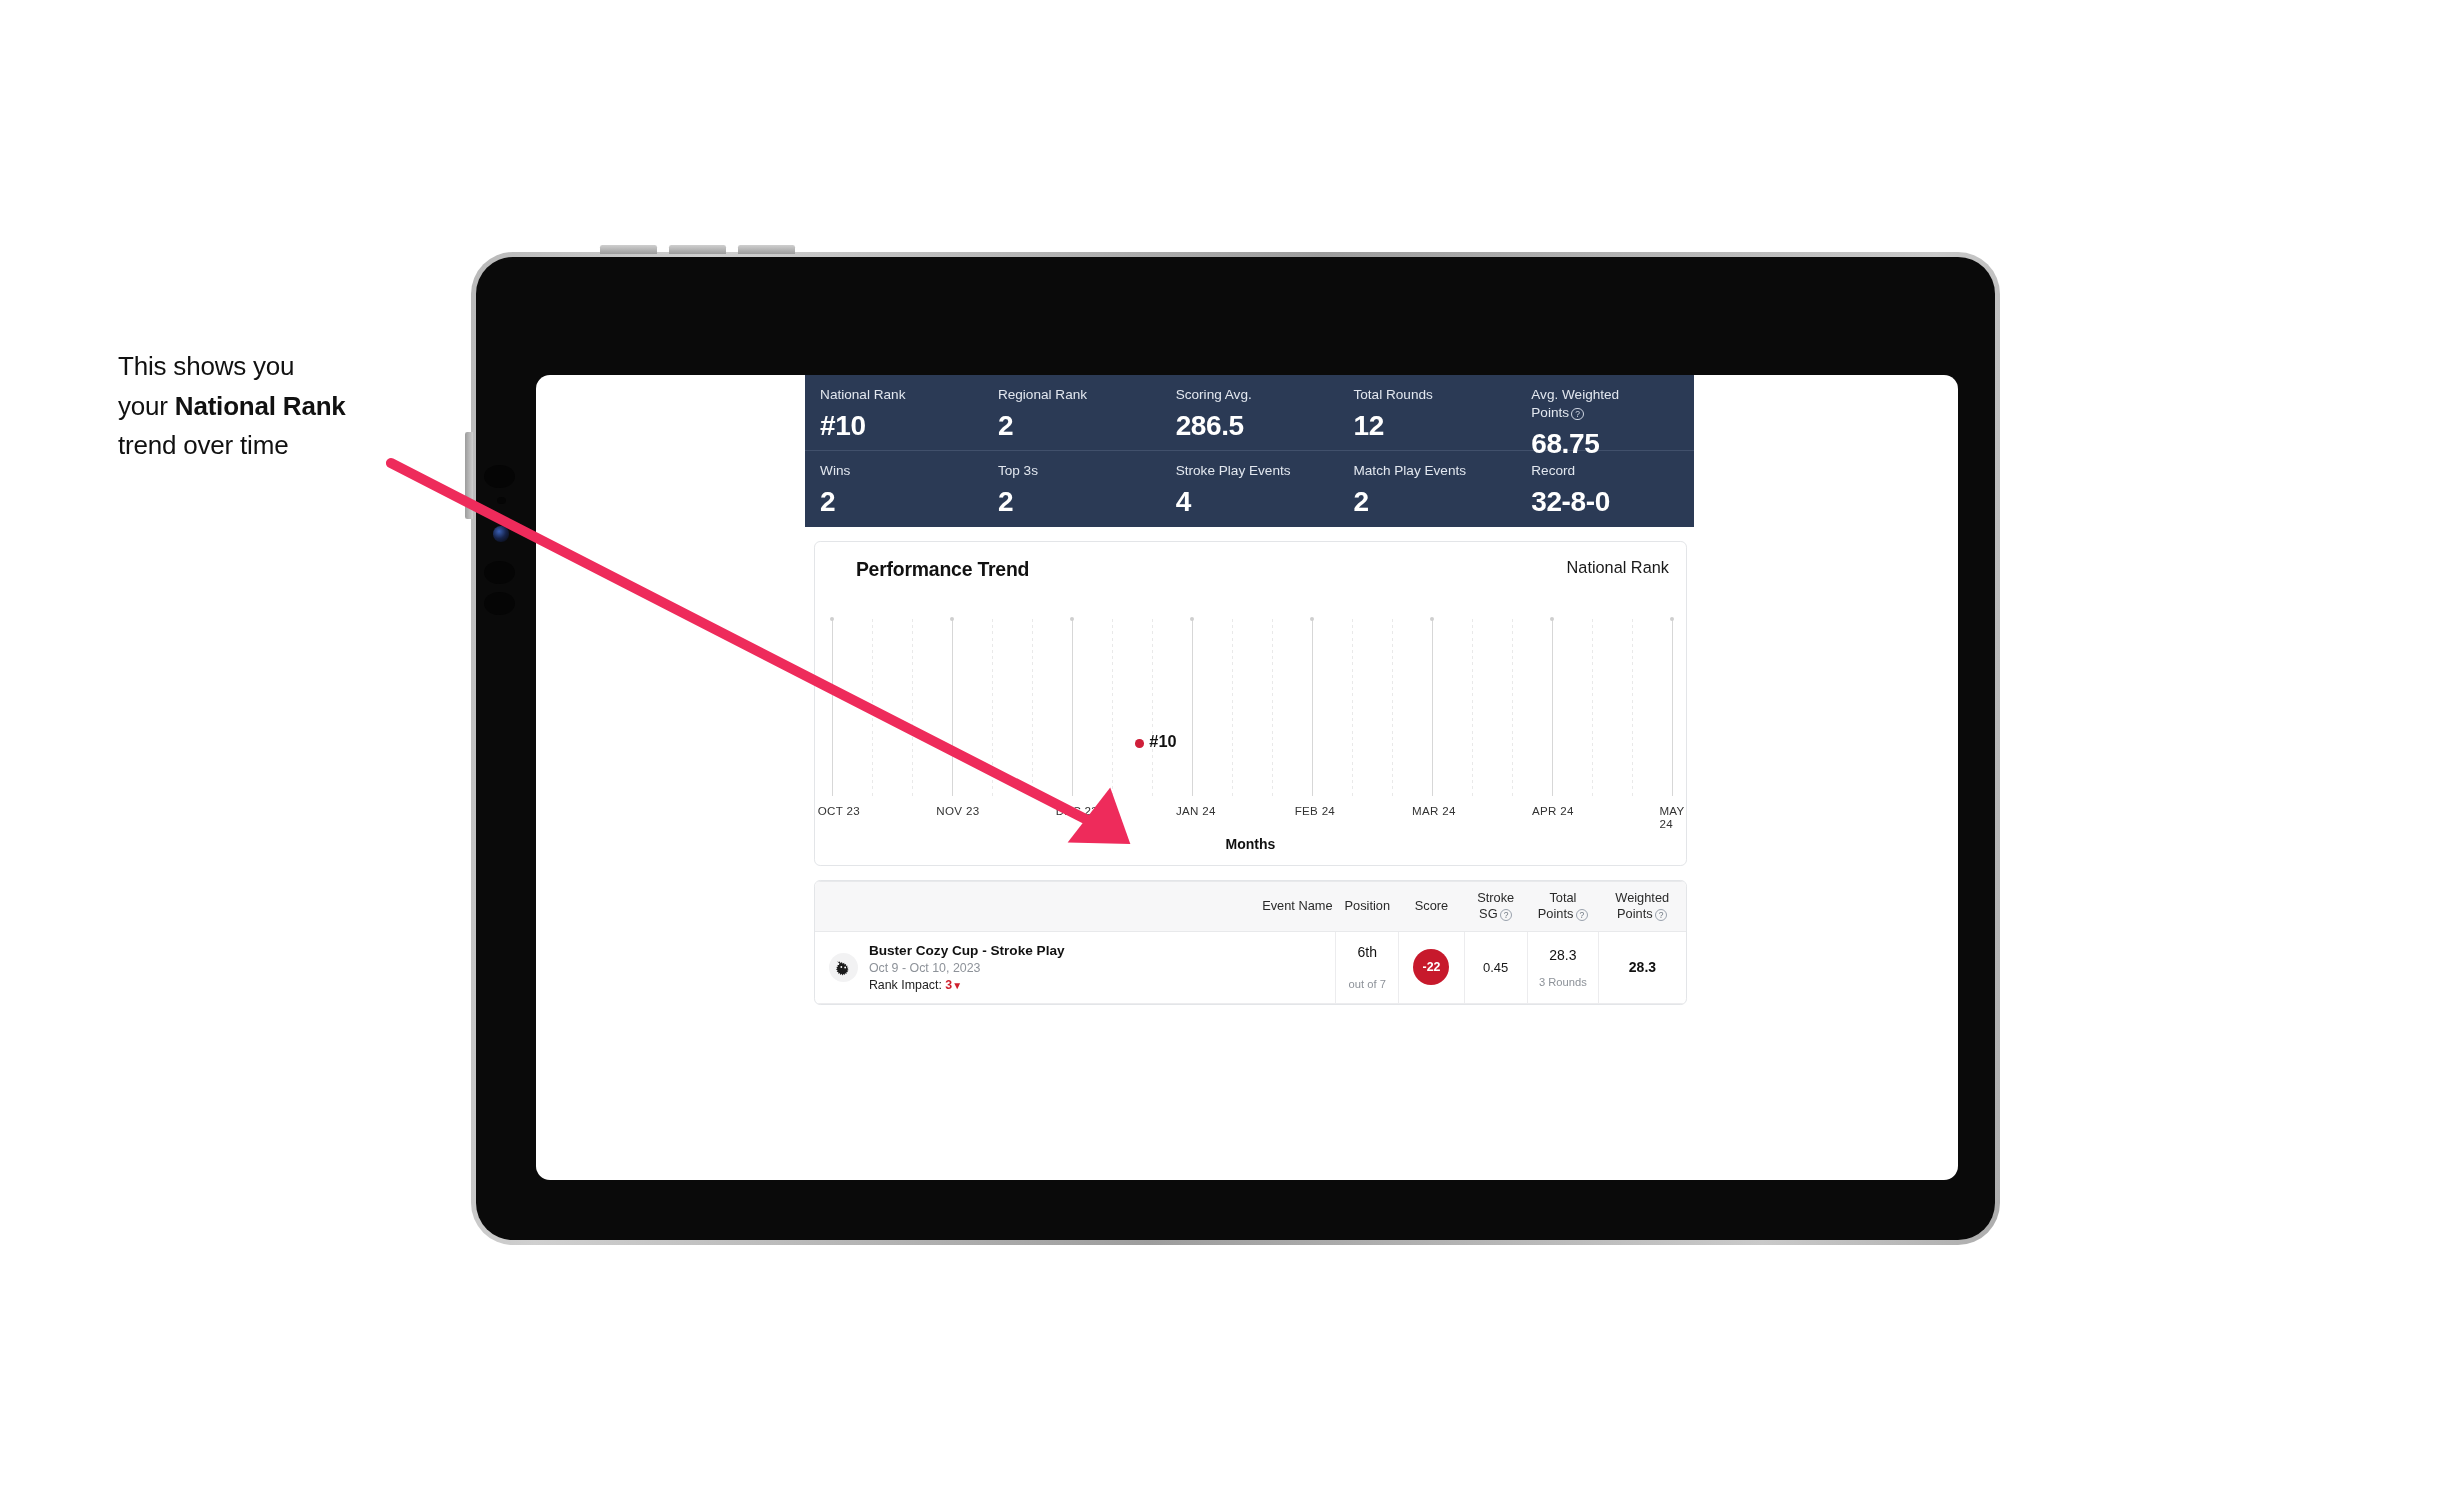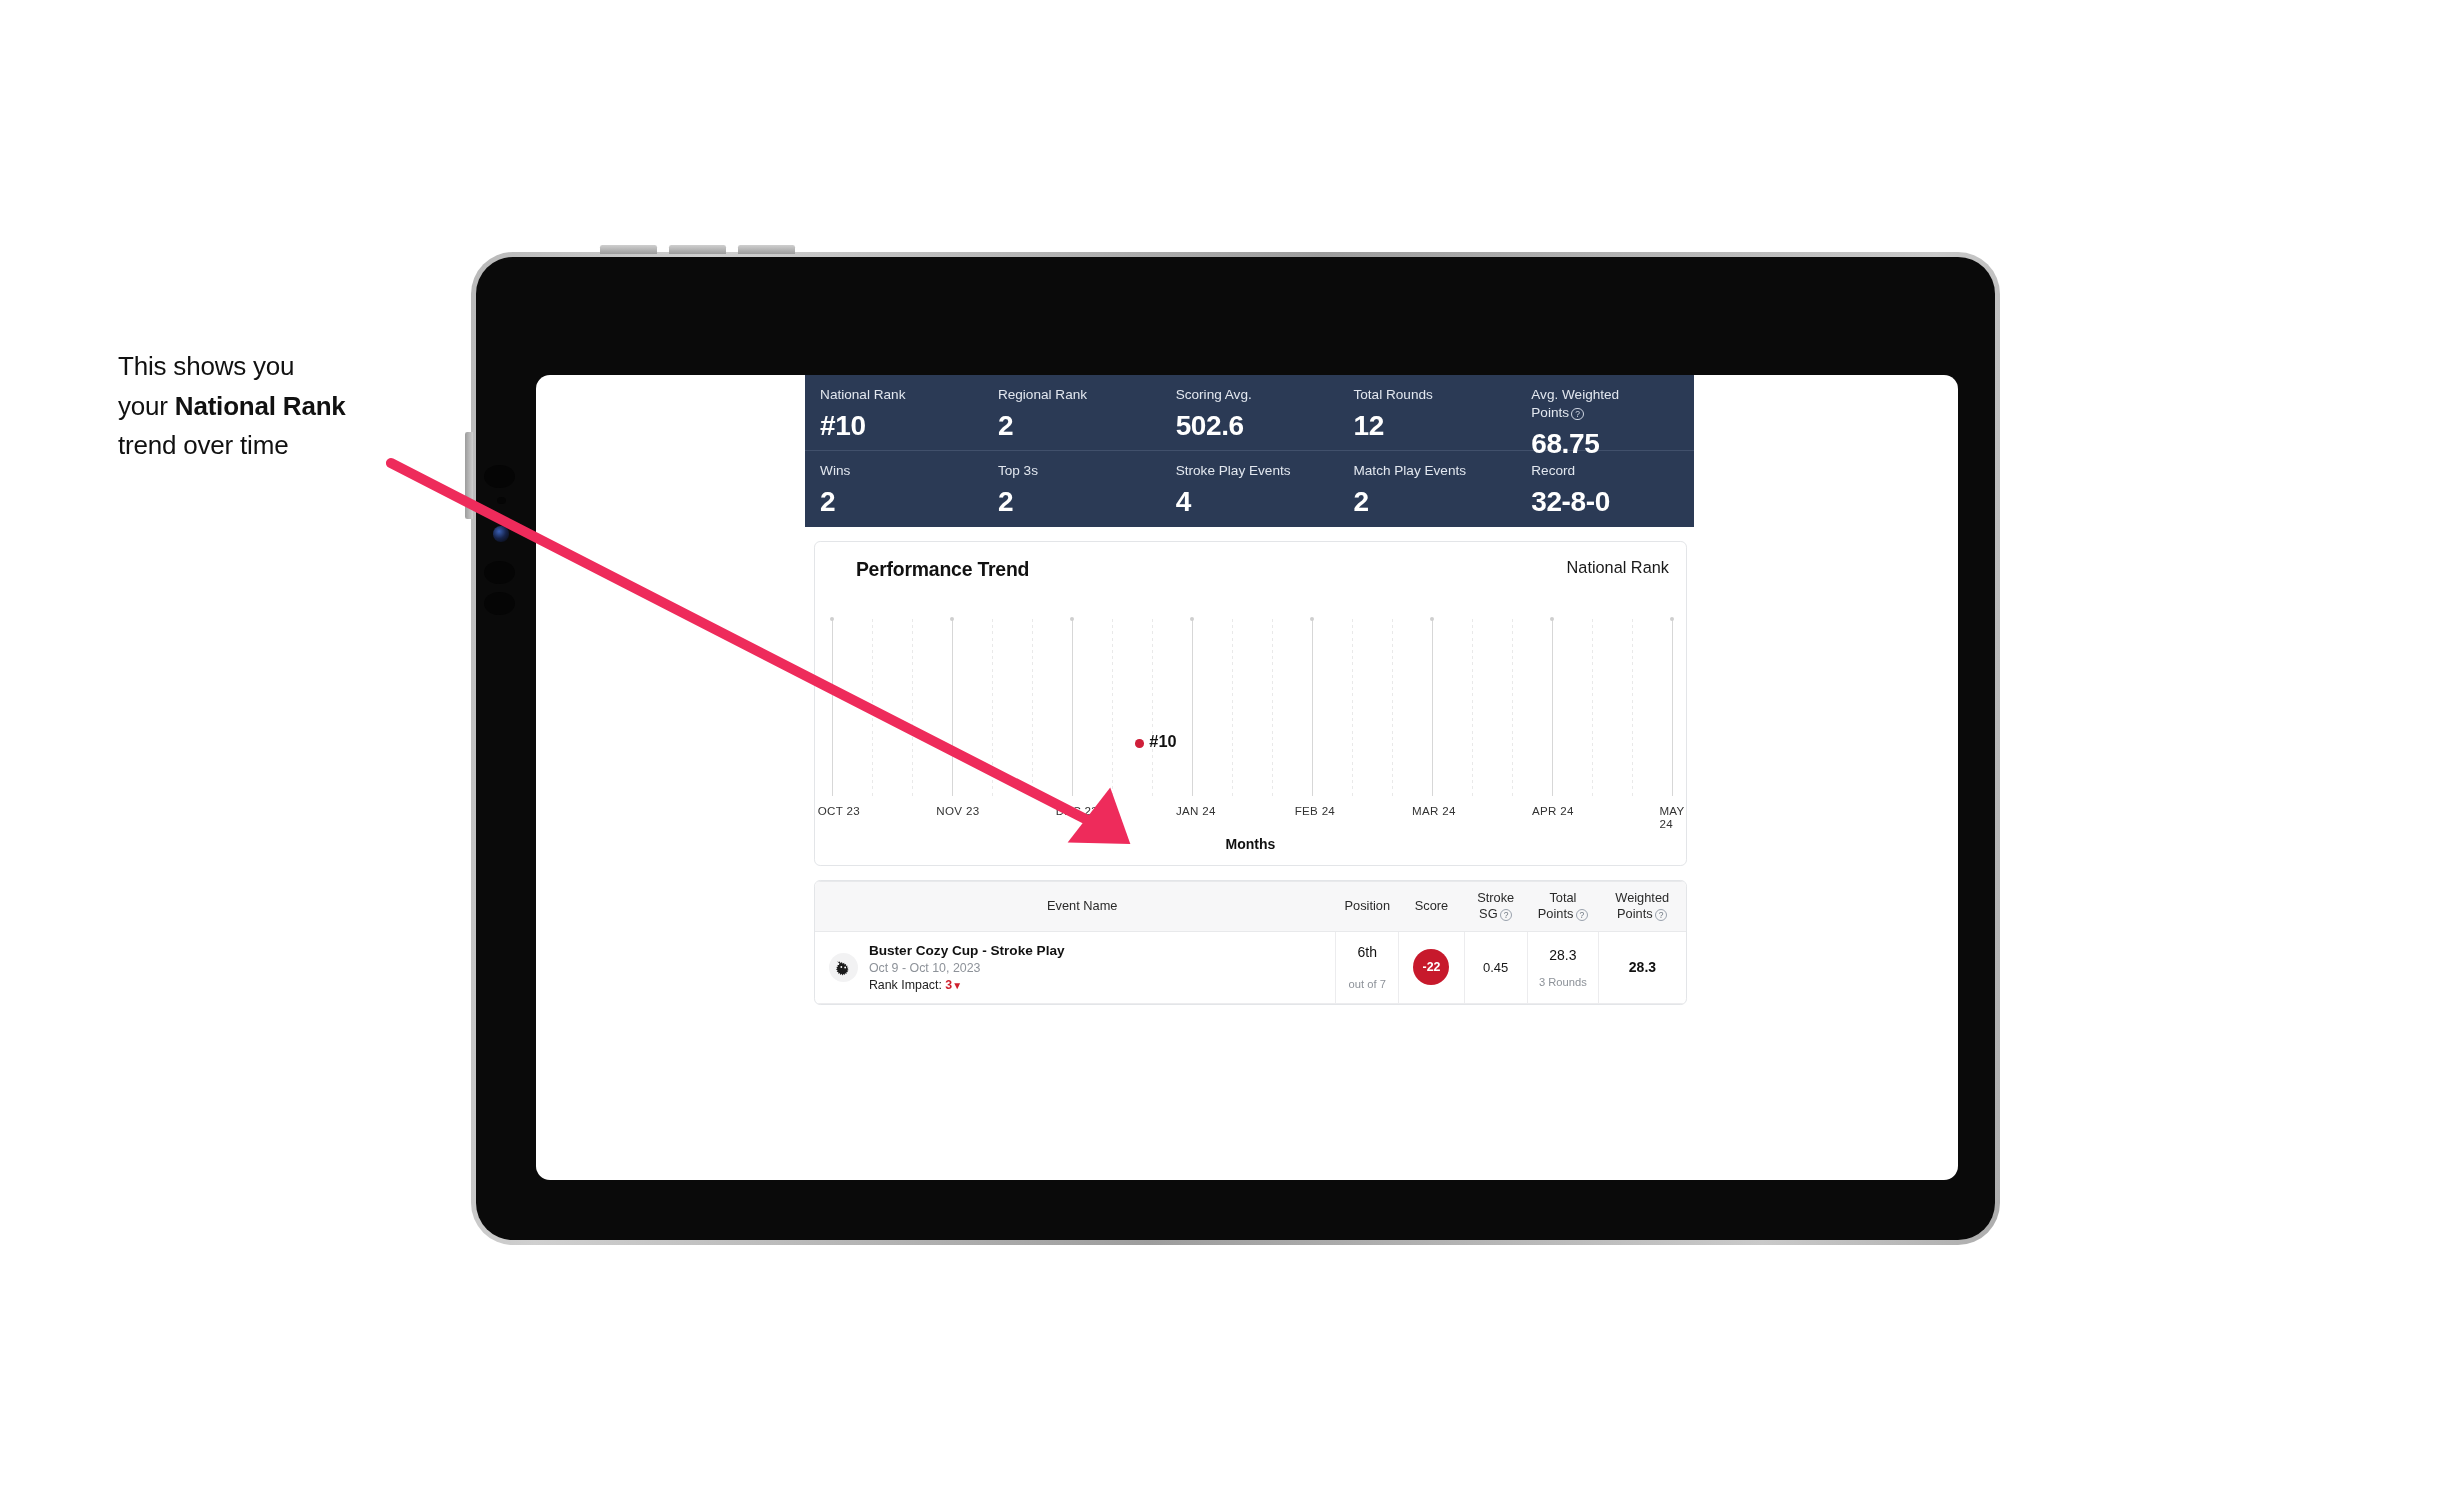--- a/index.html
+++ b/index.html
@@ -217,21 +217,21 @@
     background: #f7f7f8;
     border-top: 0.8px solid #e8e9eb;
     border-bottom: 0.8px solid #e8e9eb;
     font-size: 12.8px;
     font-weight: 400;
     color: #2a2a2a;
     padding: 7.7px 3.1px;
     vertical-align: middle;
     line-height: 1.28;
   }
-  table.events thead th.name-col { text-align: center; padding-left: 17px; width: 519px; }
+  table.events thead th.name-col { text-align: right; padding-left: 17px; width: 519px; }
   table.events thead th.num { text-align: center; }
   table.events tbody td {
     border-bottom: 0.8px solid #ececee;
     padding: 11px 3.1px;
     vertical-align: middle;
     font-size: 13px;
     color: #1a1a1a;
     text-align: center;
   }
   table.events tbody td.name-cell {
@@ -300,21 +300,21 @@
               <div class="stat">
                 <div class="stat-label">National Rank</div>
                 <div class="stat-value">#10</div>
               </div>
               <div class="stat">
                 <div class="stat-label">Regional Rank</div>
                 <div class="stat-value">2</div>
               </div>
               <div class="stat">
                 <div class="stat-label">Scoring Avg.</div>
-                <div class="stat-value">502.6</div>
+                <div class="stat-value">286.5</div>
               </div>
               <div class="stat">
                 <div class="stat-label">Total Rounds</div>
                 <div class="stat-value">12</div>
               </div>
               <div class="stat">
                 <div class="stat-label"><span>Avg. Weighted Points</span><span class="q-mark">?</span></div>
                 <div class="stat-value">68.75</div>
               </div>
             </div>

